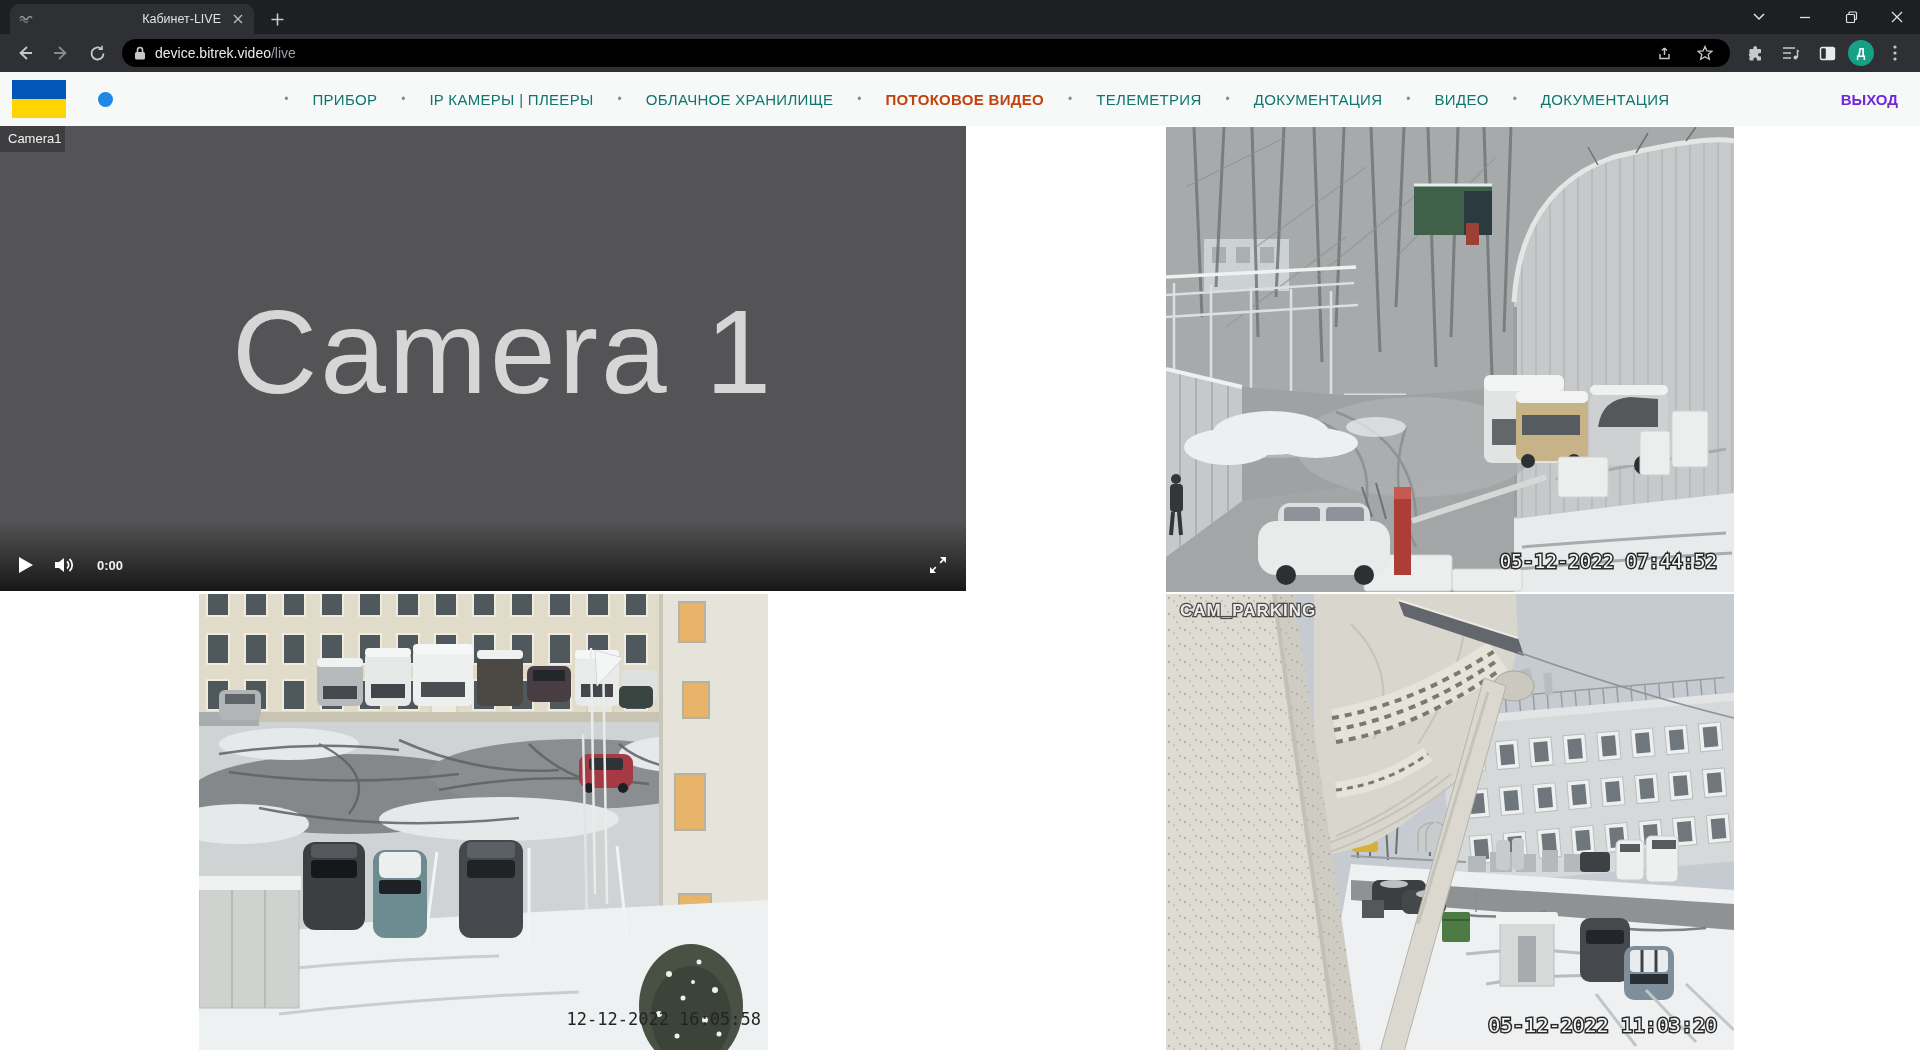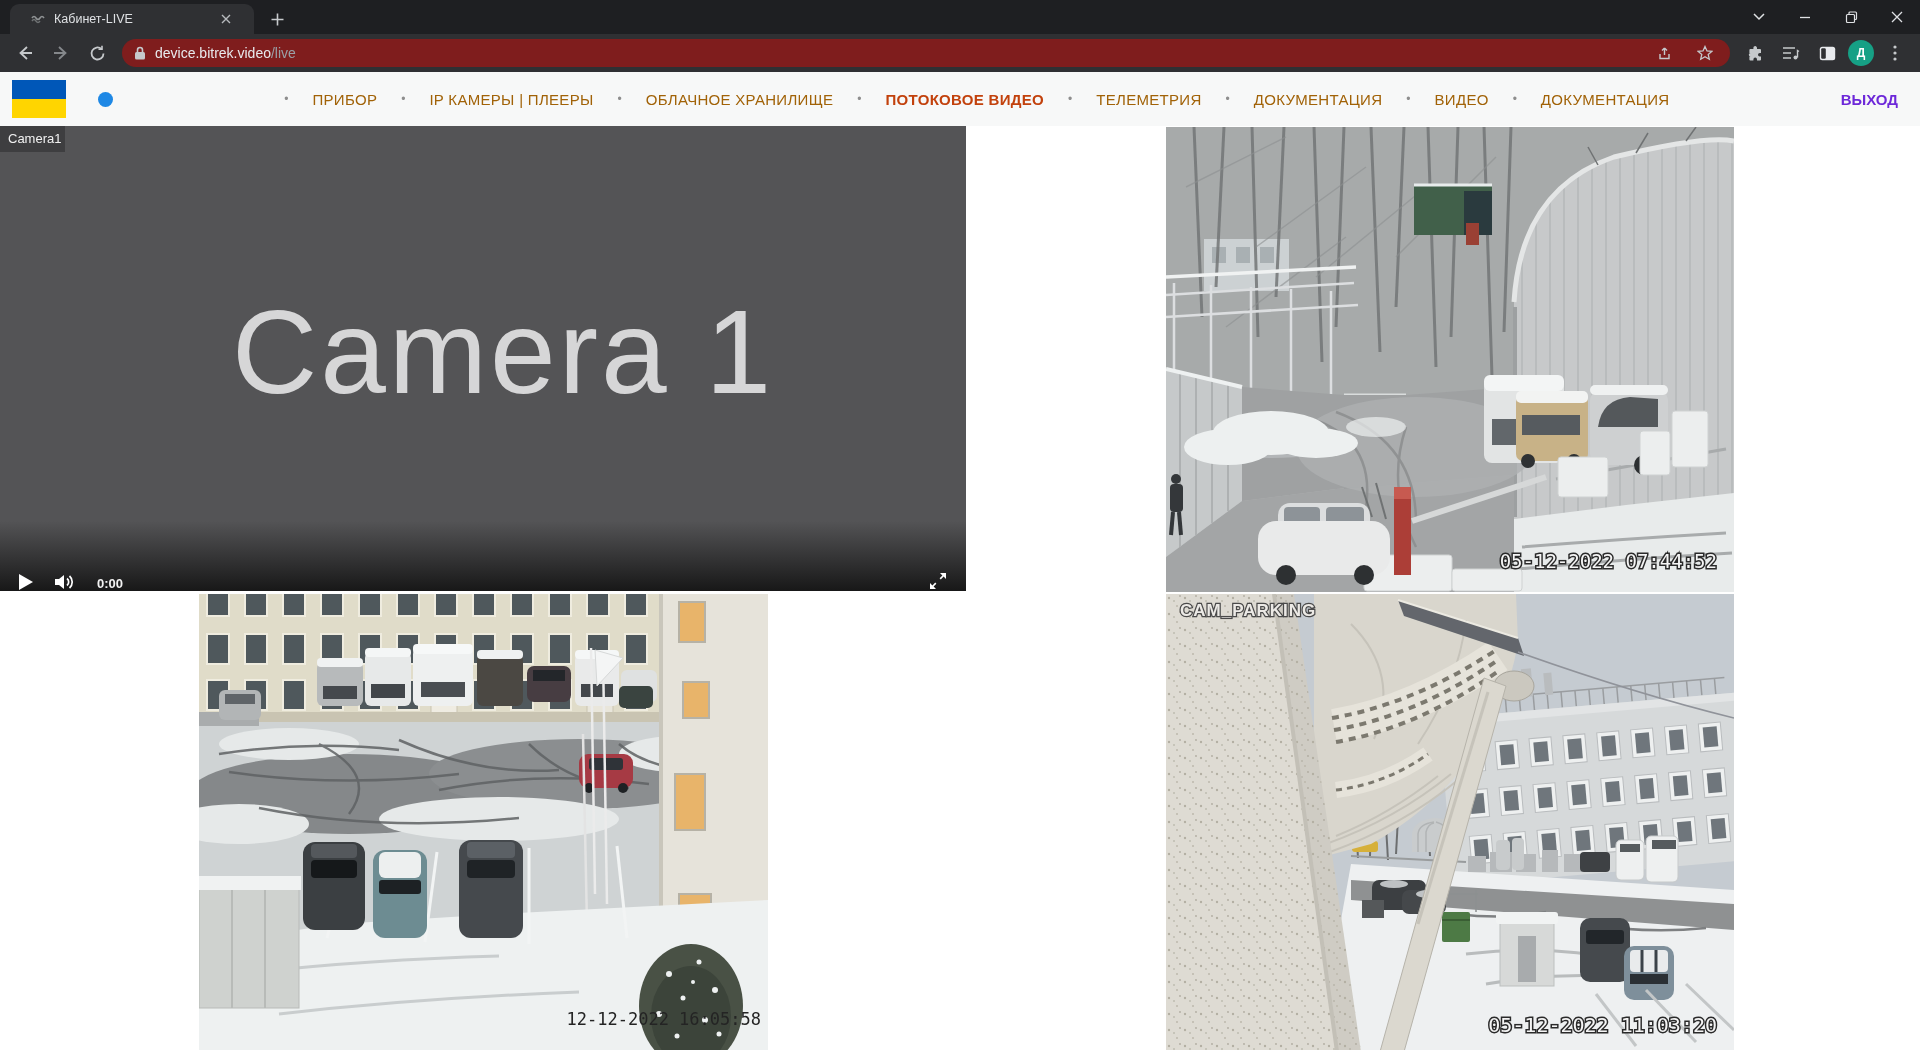--- a/index.html
+++ b/index.html
@@ -3,76 +3,76 @@
 <meta charset="utf-8">
 <style>
   * { box-sizing: border-box; margin: 0; padding: 0; }
   html,body { width:1920px; height:1050px; overflow:hidden; background:#fff;
     font-family:"Liberation Sans", sans-serif; }
 
   
   .titlebar { position:relative; width:1920px; height:34px; background:#1e1f22;
     display:flex; align-items:flex-end; }
   .tab { position:relative; margin-left:10px; width:244px; height:30px; background:#2f3033;
-    border-radius:9px 9px 0 0; display:flex; align-items:center; padding:0 20px; gap:8px; }
+    border-radius:9px 9px 0 0; display:flex; align-items:center; padding:0 8px; gap:8px;text-align:right; }
   .favicon { width:16px; height:16px; display:flex; align-items:center; justify-content:center; }
   .tab-title { color:#dfe1e4; font-size:12.5px; flex:1; white-space:nowrap; overflow:hidden; }
   .tab-close { width:17px; height:17px; border-radius:50%; display:flex; align-items:center;
     justify-content:center; color:#b7babd; font-size:13px; }
   .newtab { width:30px; height:30px; margin-left:8px; display:flex; align-items:center;
     justify-content:center; color:#c7cacd; }
   .win-controls { position:absolute; right:0; top:0; height:34px; display:flex; }
   .win-btn { width:46px; height:34px; display:flex; align-items:center; justify-content:center;
     color:#dfe1e4; }
 
   .toolbar { width:1920px; height:38px; background:#2f3033; display:flex; align-items:center;
     padding:0 10px; gap:6px; }
   .tool-icon { width:30px; height:30px; display:flex; align-items:center; justify-content:center;
     color:#c6c9cc; border-radius:50%; }
   .tool-icon.dim { color:#85888c; }
-  .omnibox { flex:1; height:28px; background:#7f1d1d; border-radius:14px; display:flex;
+  .omnibox { flex:1; height:28px; background:#000000; border-radius:14px; display:flex;
     align-items:center; padding:0 10px 0 12px; gap:9px; margin:0 4px; }
   .url { font-size:14px; white-space:nowrap; }
   .url .host { color:#e8eaed; }
   .url .path { color:#9aa0a6; }
   .omni-spacer { flex:1; }
   .avatar { width:26px; height:26px; border-radius:50%; background:#16a085; color:#fff;
     font-size:12px; font-weight:bold; display:flex; align-items:center; justify-content:center; }
 
   
   .navbar { width:1920px; height:54px; background:#f7f8f8; display:flex; align-items:center;
     padding:0 16px 0 12px; }
   .flag { width:54px; height:38px; display:flex; flex-direction:column; flex:0 0 auto; }
   .flag .b { height:50%; background:#0057b8; }
   .flag .y { height:50%; background:#ffd500; }
   .status-dot { width:15px; height:15px; border-radius:50%; background:#1e88e5; margin-left:32px;
     flex:0 0 auto; }
   .menu { flex:1; display:flex; align-items:center; justify-content:center; gap:24px; }
   .menu .sep { color:#8e8e8e; font-size:12px; }
-  .menu a { text-decoration:none; color:#a16207; font-size:15px; letter-spacing:.3px;
+  .menu a { text-decoration:none; color:#0f766e; font-size:15px; letter-spacing:.3px;
     white-space:nowrap; }
   .menu a.active { color:#c2410c; font-weight:bold; }
   .logout { color:#6d28d9; font-size:15px; font-weight:bold; text-decoration:none;
     margin-right:6px; white-space:nowrap; }
 
   
   .content { position:relative; width:1920px; height:924px; background:#fff; }
   .cam { position:absolute; overflow:hidden; }
   .cam svg.scene { display:block; width:100%; height:100%; }
 
   
   .player { left:0; top:0; width:966px; height:465px; background:#545456; }
   .player-chip { position:absolute; left:0; top:0; background:#3e3e40; color:#f1f1f1;
     font-size:13px; padding:5px 4px 6px 8px; z-index:3; }
   .watermark { position:absolute; inset:0; display:flex; align-items:center; justify-content:center;
     color:#d6d6d7; font-size:118px; font-weight:300; letter-spacing:3px; z-index:1;
     padding-bottom:14px;padding-left:40px; }
   .controls { position:absolute; left:0; right:0; bottom:0; height:70px; z-index:2;
     background:linear-gradient(to bottom, rgba(20,20,20,0), rgba(15,15,15,.88));
-    display:flex; align-items:flex-end; padding:18px 18px 0 18px; gap:20px; color:#fff; }
+    display:flex; align-items:center; padding:18px 18px 0 18px; gap:20px; color:#fff; }
   .ctime { font-size:13px; font-weight:bold; color:#f2f2f2; margin-left:2px; }
   .cspacer { flex:1; }
 
   .cam-yard      { left:1166px; top:1px;   width:568px; height:465px; background:#b0b3b3;text-align:center; }
   .cam-courtyard { left:199px;  top:468px; width:569px; height:465px; background:#d7dadb; }
   .cam-parking   { left:1166px; top:468px; width:568px; height:465px; background:#c5cbd1; }
 
   svg { display:block; }
   .ts { font-family:"DejaVu Sans Mono", monospace; }
 </style>

